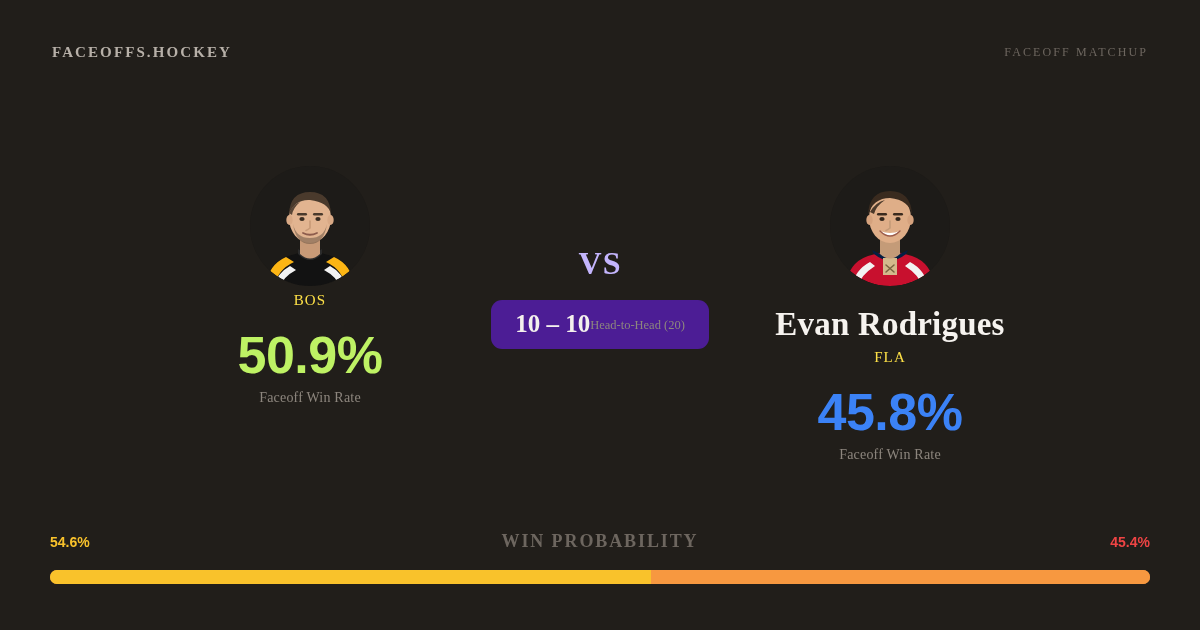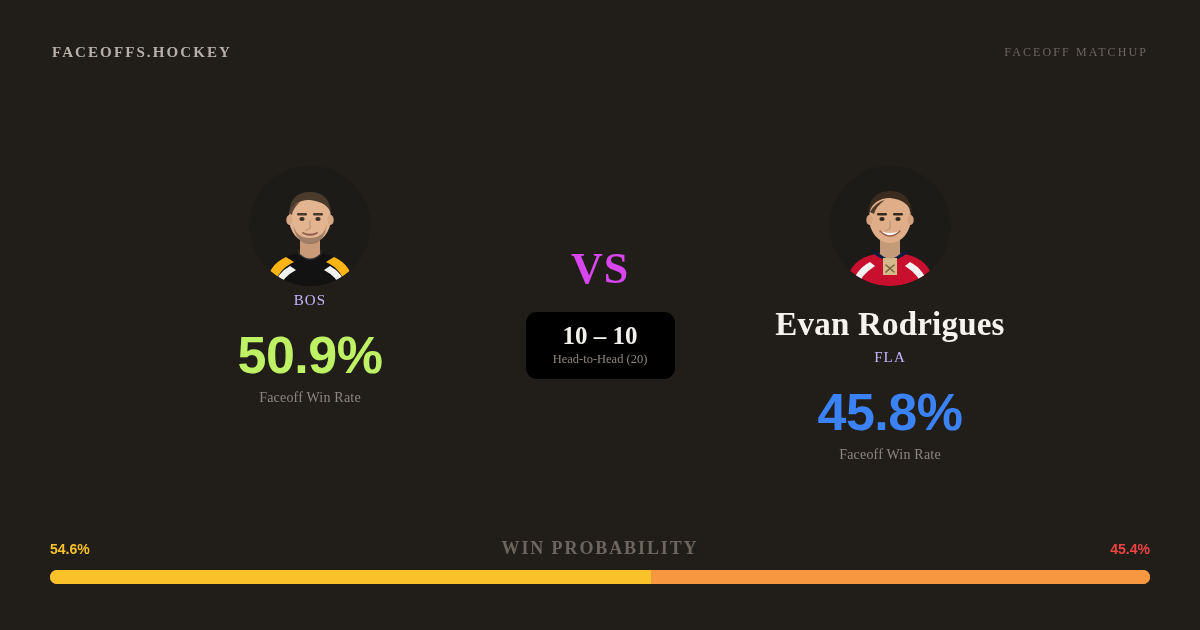--- a/index.html
+++ b/index.html
@@ -76,21 +76,21 @@
     line-height:1.12;
     letter-spacing:0.2px;
     white-space:nowrap;
   }
   .pteam {
     margin-top:6px;
     font-family:"Liberation Serif", serif;
     font-size:15px;
     font-weight:400;
     letter-spacing:1.1px;
-    color:#c4b5fd;
+    color:#fde047;
   }
   .ppct {
     margin-top:20px;
     font-family:"Liberation Sans", sans-serif;
     font-size:52px;
     font-weight:700;
     line-height:1;
     letter-spacing:-0.5px;
   }
   .ppct.left  { color:#f9c22b; }
@@ -108,33 +108,33 @@
   .center {
     width:160px;
     display:flex;
     flex-direction:column;
     align-items:center;
     padding-top:143px;
     flex:none;
   }
   .vs {
     font-family:"Liberation Serif", serif;
-    font-size:44px;
-    font-weight:700;
-    color:#d946ef;
+    font-size:32px;
+    font-weight:700;
+    color:#c4b5fd;
     letter-spacing:1px;
     line-height:1;
   }
   .h2h-box {
     margin-top:21px;
-    background:#000000;
+    background:#4c1d95;
     border-radius:11px;
     padding:11px 24px 12px;
     display:flex;
-    flex-direction:column;
+    flex-direction:row;
     align-items:center;
     min-width:149px;
   }
   .h2h-score {
     font-family:"Liberation Serif", serif;
     font-size:25px;
     font-weight:700;
     color:#f4f1ed;
     line-height:1.05;
     white-space:nowrap;
@@ -150,21 +150,21 @@
   
   .winprob {
     position:absolute;
     left:50px; right:50px;
     bottom:46px;
   }
   .wp-row {
     display:flex;
     align-items:baseline;
     justify-content:space-between;
-    margin-bottom:11px;
+    margin-bottom:18px;
   }
   .wp-left {
     font-family:"Liberation Sans", sans-serif;
     font-size:14px;
     font-weight:700;
     color:#f9c22b;
   }
   .wp-title {
     font-family:"Liberation Serif", serif;
     font-size:18px;

